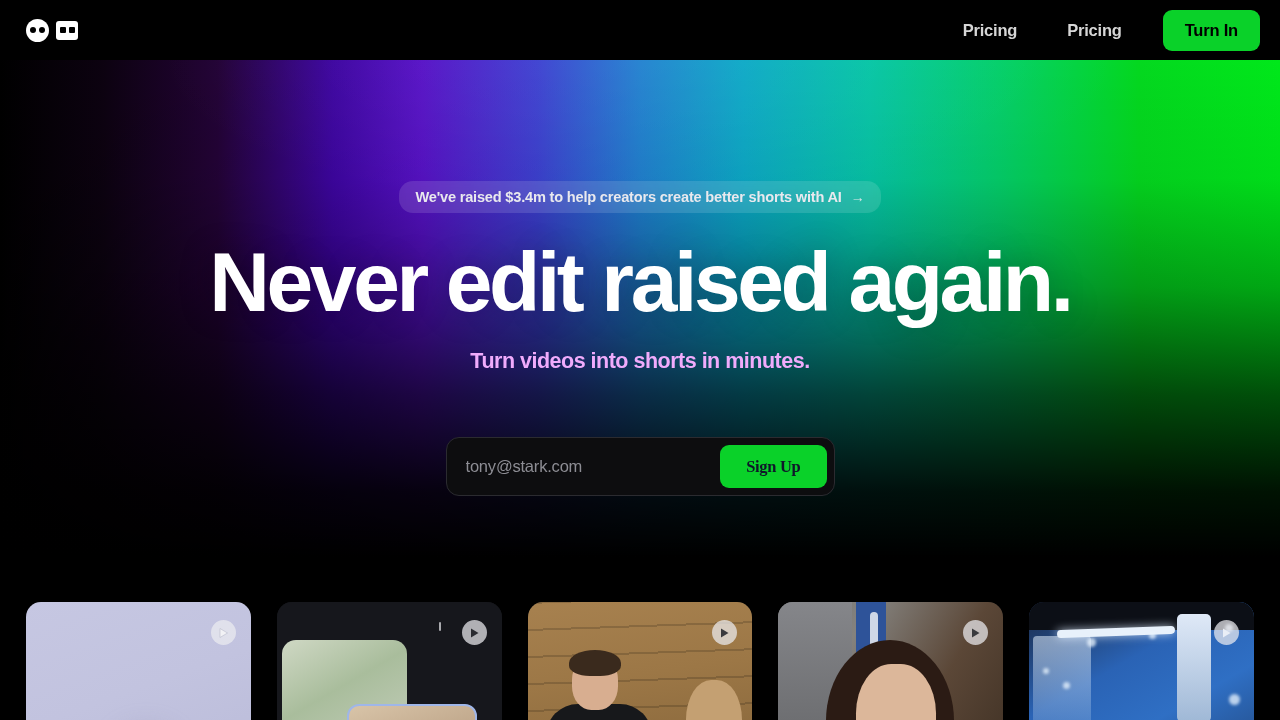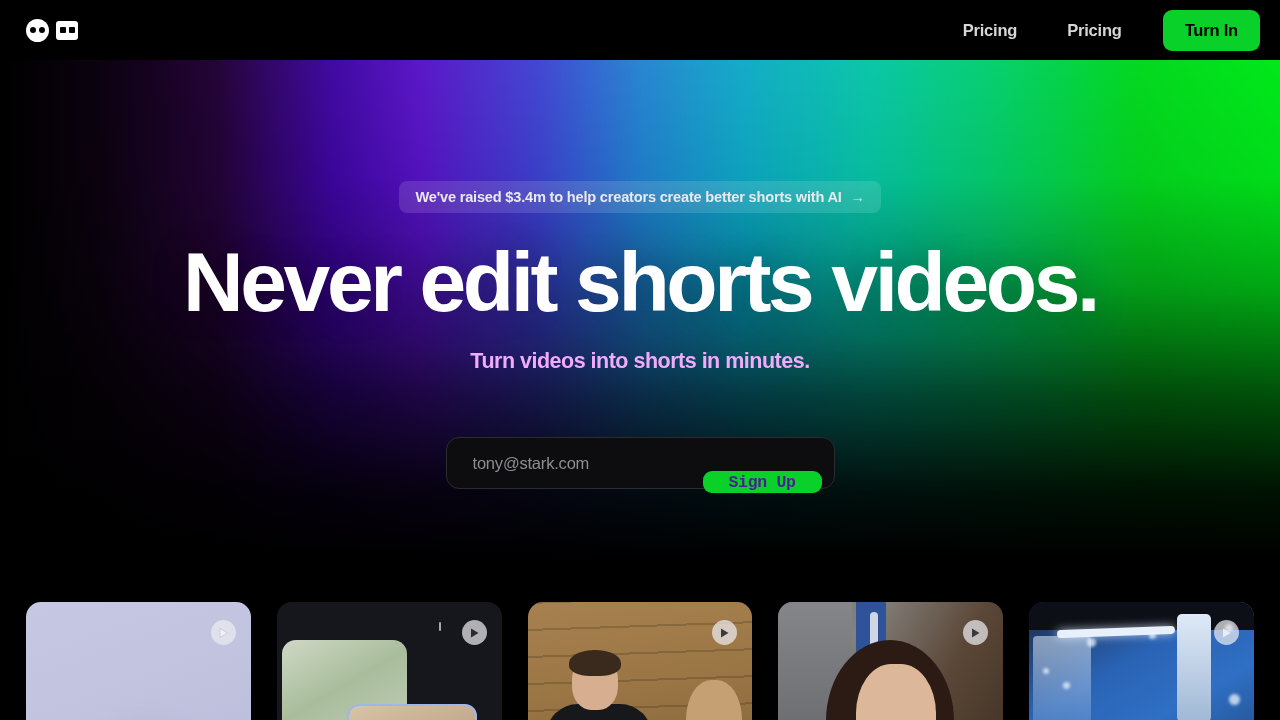--- a/index.html
+++ b/index.html
@@ -90,21 +90,21 @@
   }
 
   
   .hero {
     position:absolute; top:60px; left:0; width:1280px; height:540px;
     z-index:10; display:flex; flex-direction:column; align-items:center;
   }
   .announce {
     margin-top:121px;
     display:inline-flex; align-items:center; gap:9px;
-    height:32px; padding:0 16px; border-radius:8px;
+    height:32px; padding:0 16px; border-radius:14px;
     background:rgba(255,255,255,0.13);
     backdrop-filter:blur(3px);
     color:#e9e9ee; font-size:14.6px; font-weight:700; letter-spacing:-0.2px;
     cursor:pointer; white-space:nowrap;
   }
   .announce-arrow { font-size:14px; font-weight:400; opacity:0.92; }
 
   .headline {
     margin-top:27px;
     color:#ffffff;
@@ -114,41 +114,41 @@
     text-shadow:0 0 34px rgba(0,0,0,0.28);
   }
   .subhead {
     margin-top:25px;
     color:#f0abfc; font-size:21.5px; font-weight:700;
     letter-spacing:-0.5px; text-align:center;
   }
 
   .signup-form {
     margin-top:63px;
-    display:flex; align-items:center;
-    width:389px; height:52px;
+    display:flex; 
+    width:389px; height:59px;
     background:#0d0d0f;
     border:1px solid #2b2b30;
     border-radius:13px;
-    padding:14px;
+    padding:7px;
   }
   .email-input {
     flex:1; height:100%;
     background:transparent; border:none; outline:none;
     color:#e6e6e6; font-size:16.5px; font-weight:400;
     font-family:inherit; padding:0 10px 0 12px;
     letter-spacing:-0.2px;
   }
   .email-input::placeholder { color:#8d8d94; }
   .btn-signup {
-    background:#0ad129; color:#4c1d95;
+    background:#0ad129; color:#0f172a;
     font-size:16.5px; font-weight:700; letter-spacing:-0.3px;
     border:none; border-radius:9px;
     height:100%; padding:0 26px;
-    cursor:pointer; font-family:Liberation Mono, monospace; white-space:nowrap;margin-top:38px;
+    cursor:pointer; font-family:Liberation Serif, serif; white-space:nowrap;
   }
 
   
   .card-strip {
     position:absolute; top:602px; left:0; width:1280px; height:118px;
     z-index:20;
     display:flex; gap:26px; padding:0 26px; align-items:flex-start;
   }
   .card {
     position:relative; flex:1 1 0; height:200px;
@@ -285,21 +285,21 @@
 
   <div class="hero-gradient"></div>
   <div class="hero-gradient-glow"></div>
 
   <div class="hero">
     <div class="announce">
       <span>We've raised $3.4m to help creators create better shorts with AI</span>
       <span class="announce-arrow">→</span>
     </div>
 
-    <h1 class="headline">Never edit shorts videos.</h1>
+    <h1 class="headline">Never edit raised again.</h1>
     <p class="subhead">Turn videos into shorts in minutes.</p>
 
     <form class="signup-form">
       <input class="email-input" type="text" placeholder="tony@stark.com" style="">
       <button class="btn-signup">Sign Up</button>
     </form>
   </div>
 
   <div class="card-strip">
 

